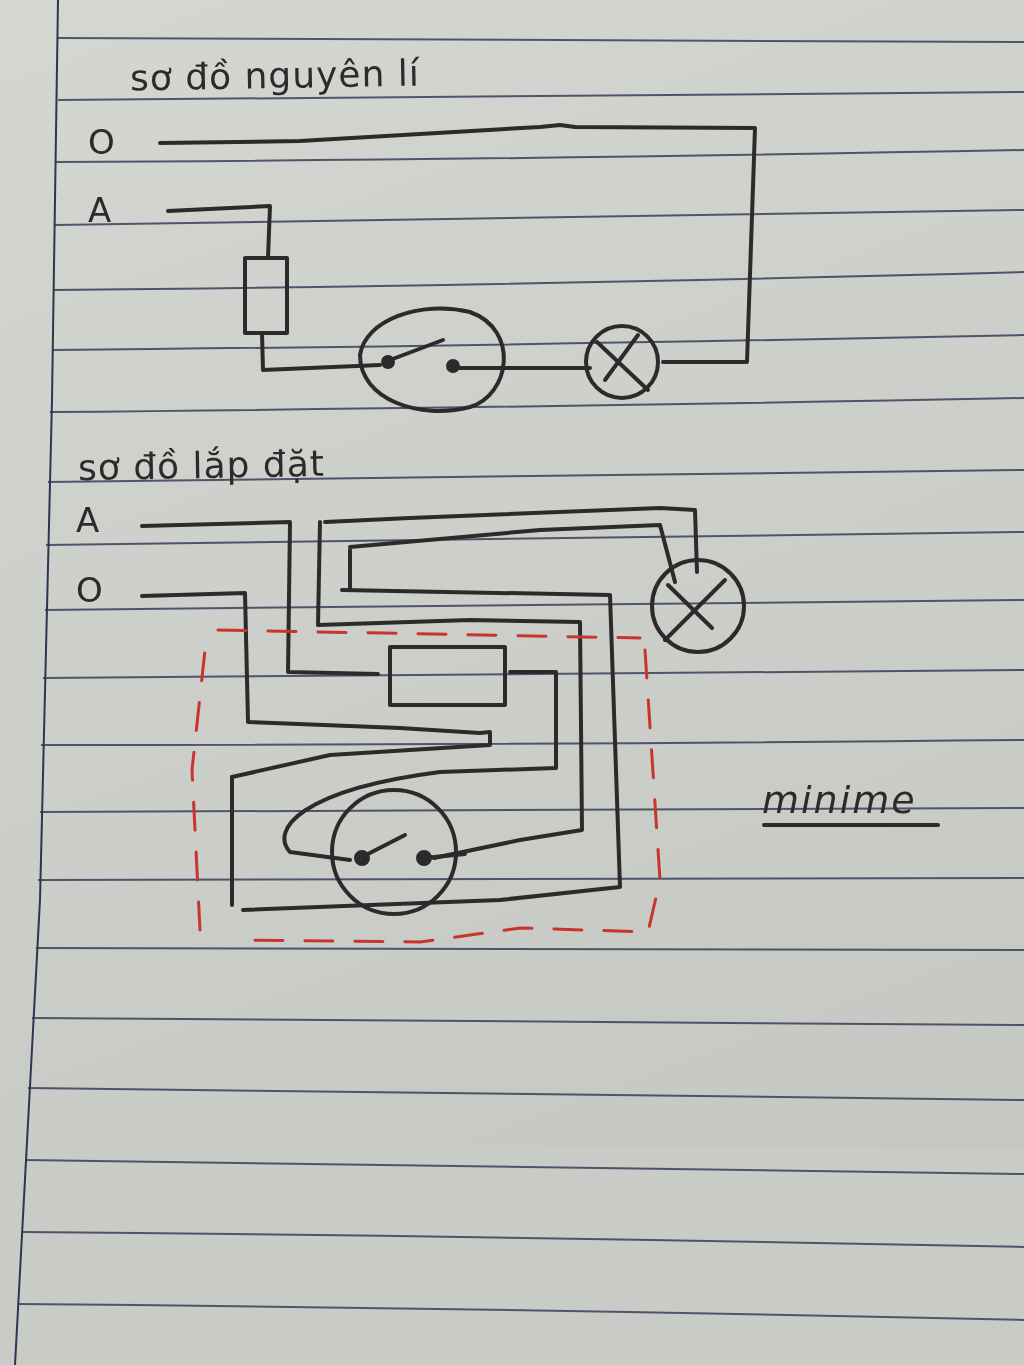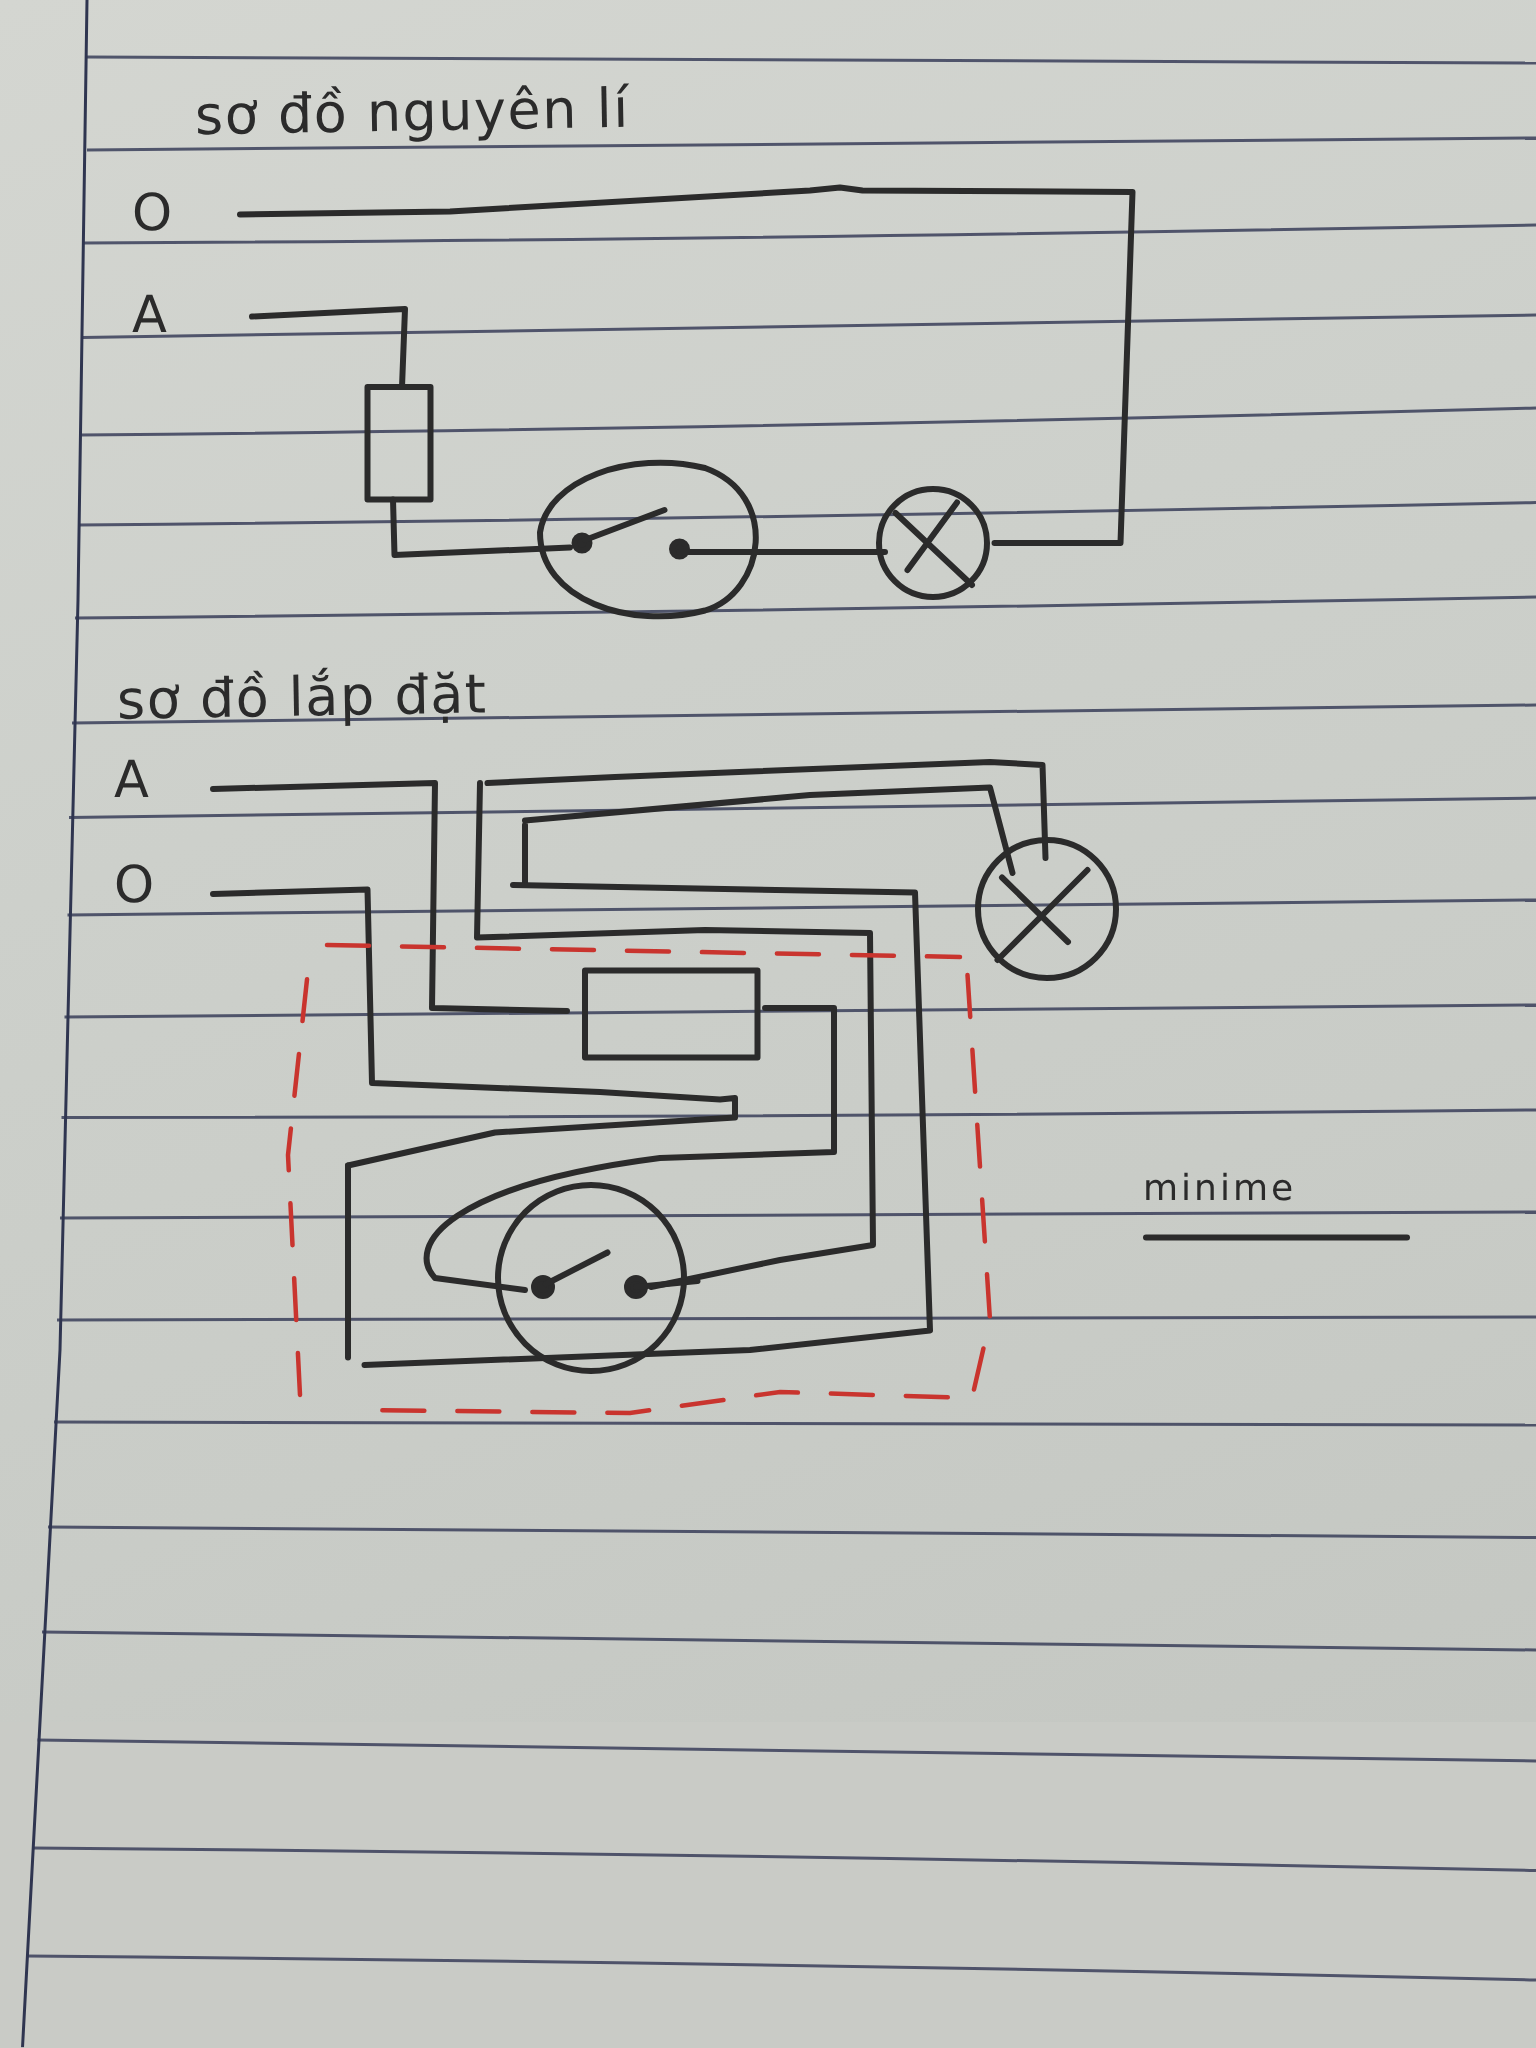--- a/index.html
+++ b/index.html
@@ -13,21 +13,21 @@
       background: linear-gradient(160deg, #d4d6d1 0%, #cdd0cb 40%, #c9ccc7 70%, #c4c7c2 100%);
     }
     svg#paper { position: absolute; left: 0; top: 0; }
     .hw {
       position: absolute; color: #2b2b2b; white-space: nowrap;
       font-family: "DejaVu Sans", sans-serif; font-weight: normal;
       letter-spacing: 1px;
     }
     .title { font-size: 36px; transform: rotate(-1deg); }
     .term { font-size: 34px; }
-    .minime { font-size: 24px; letter-spacing: 2px; }
+    .minime { font-size: 38px; letter-spacing: 2px; font-style: italic; }
     .underline-bar { position: absolute; height: 4px; background: #2b2b2b; border-radius: 2px; }
   </style>
 </head>
 <body>
 
 <div id="page">
 
   <svg id="paper" width="1024" height="1365" viewBox="0 0 1024 1365">
 
     <g stroke="#3a3f5a" stroke-width="2" fill="none" opacity="0.85">

